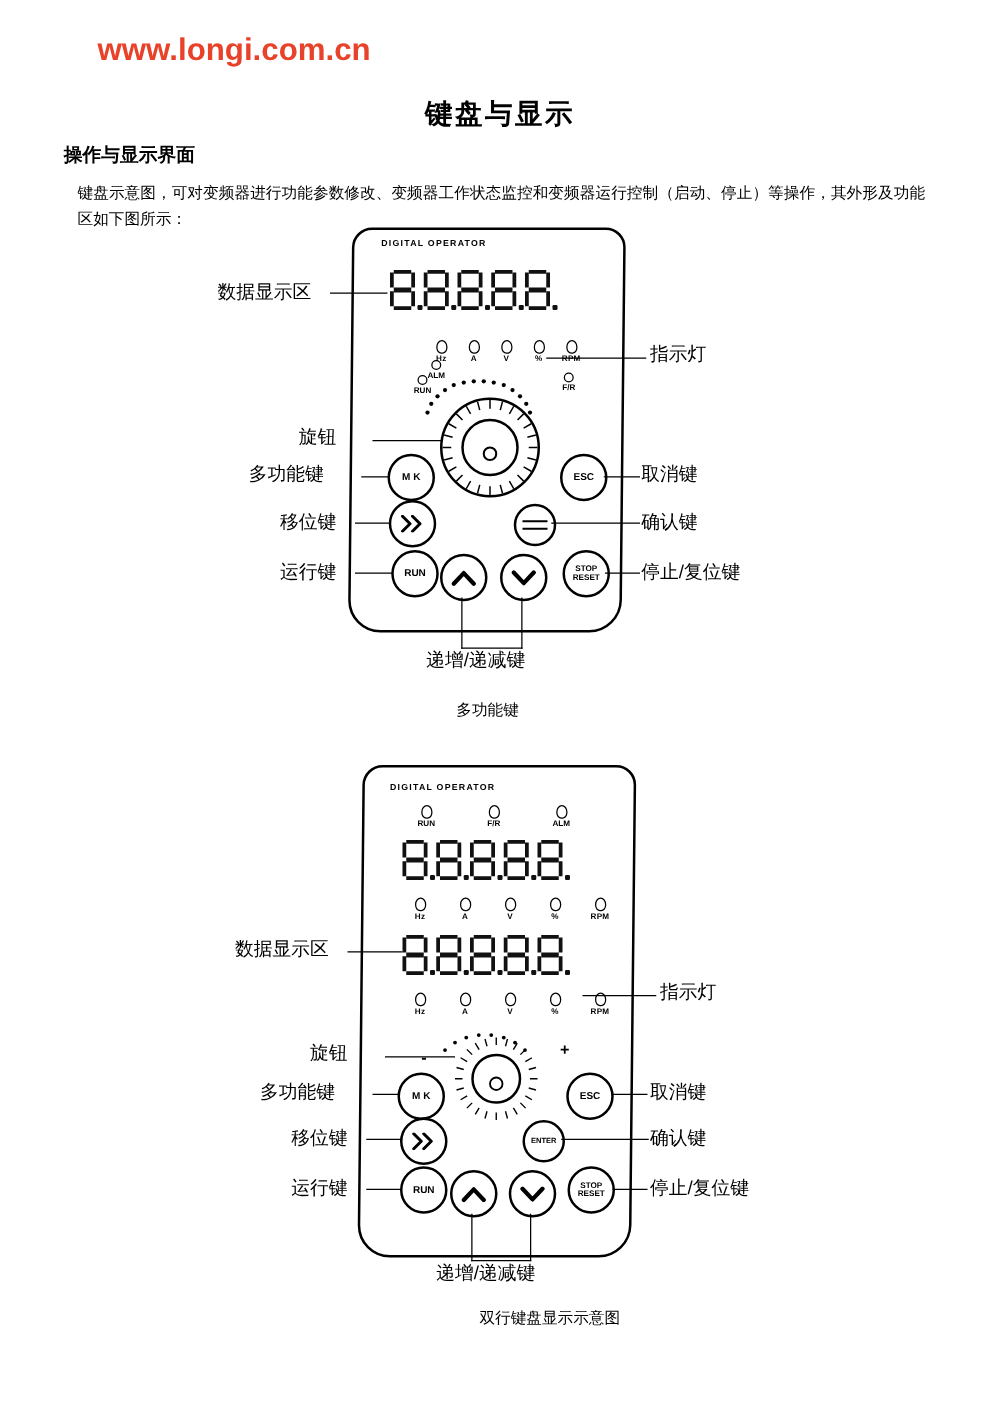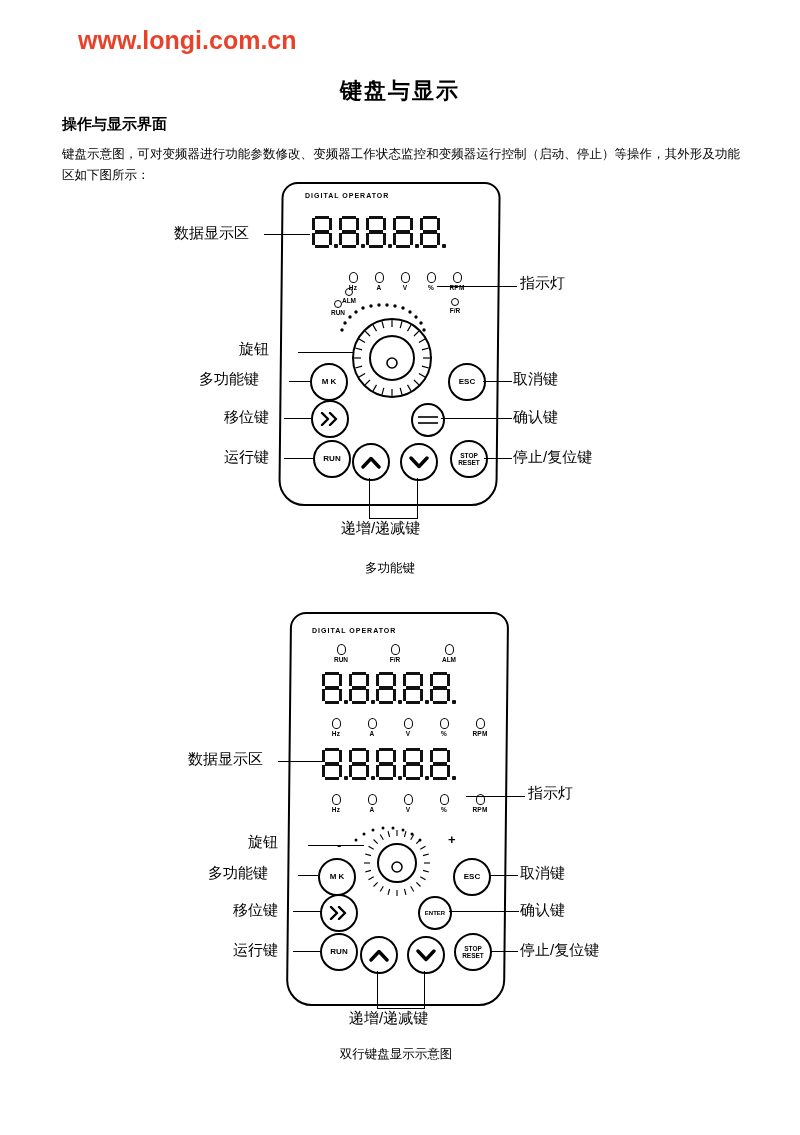--- a/index.html
+++ b/index.html
@@ -30,21 +30,21 @@
     left: 0;
     top: 76px;
     width: 800px;
     text-align: center;
     font-size: 22px;
     font-weight: bold;
     letter-spacing: 2px;
   }
   .section-head {
     position: absolute;
-    left: 62px;
+    left: 51px;
     top: 115px;
     font-size: 15px;
     font-weight: bold;
   }
   .para {
     position: absolute;
     left: 62px;
     top: 144px;
     width: 678px;
     font-size: 12.5px;
@@ -667,13 +667,13 @@
 <div class="leader" style="left:293px; top:951px; width:28px;"></div>
 
 <div class="label" style="left:520px; top:941px;">停止/复位键</div>
 <div class="leader" style="left:490px; top:951px; width:28px;"></div>
 
 <div class="label" style="left:349px; top:1009px;">递增/递减键</div>
 <div class="leader" style="left:377px; top:971px; width:1px; height:38px;"></div>
 <div class="leader" style="left:424px; top:971px; width:1px; height:38px;"></div>
 <div class="leader" style="left:377px; top:1008px; width:48px;"></div>
 
-<div class="caption" style="left:296px; top:1046px;">双行键盘显示示意图</div>
+<div class="caption" style="left:296px; top:1046px;text-align:right;">双行键盘显示示意图</div>
 
 </body></html>

